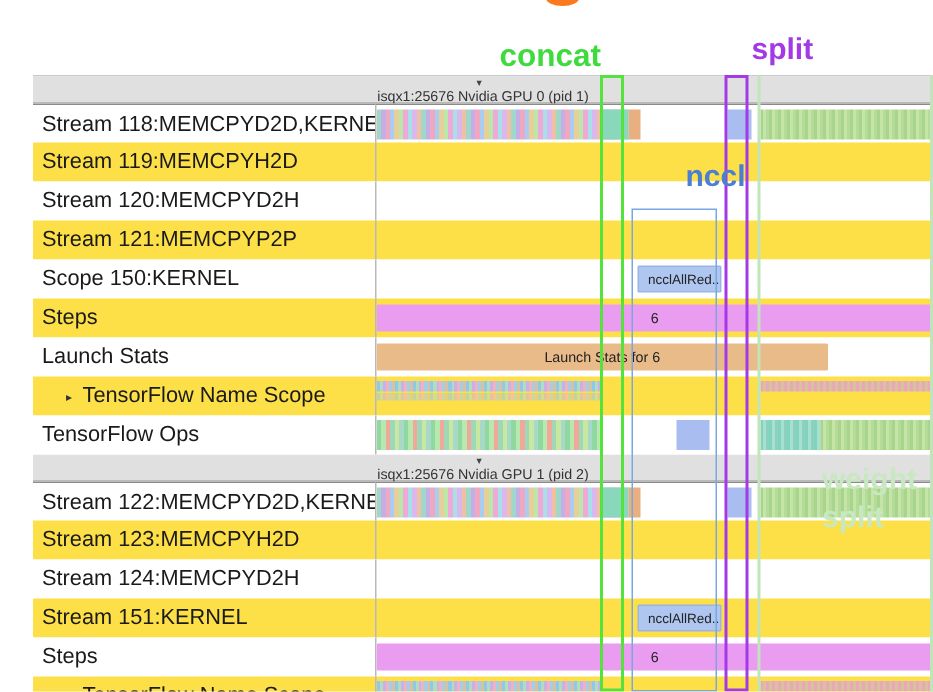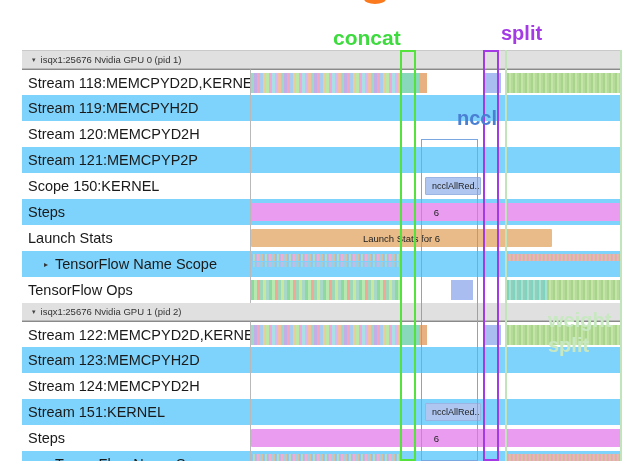--- a/index.html
+++ b/index.html
@@ -21,25 +21,25 @@
   #box-nccl{left:421px;top:139px;width:57px;height:322px;border:1.5px solid #7aa7e0;}
   #box-split{left:483px;top:50px;width:16px;height:411px;border:2.5px solid #a33ae6;}
   #band-weight{left:505px;top:50px;width:117px;height:411px;
                border-left:2px solid #c2e4ba;border-right:2px solid #c2e4ba;}
 
   
   #panel{position:absolute;left:22px;top:50px;width:600px;height:411px;
          background:#ffffff;border-top:1px solid #c9c9c9;overflow:hidden;}
 
   .grp{height:17px;background:#e0e0e0;border-bottom:1px solid #b9b9b9;
-       display:flex;align-items:center;font-size:9.5px;color:#333;padding-left:10px;}
+       display:flex;align-items:center;font-size:9.5px;color:#333;flex-direction:column;}
   .grp .tri{font-size:7px;margin-right:5px;color:#444;}
 
   .row{height:26px;display:flex;align-items:stretch;position:relative;}
-  .row.alt .lane,.row.alt .lbl{background:#7dd3fc;}
+  .row.alt .lane,.row.alt .lbl{background:#fde047;}
   .lbl{width:228px;flex:0 0 228px;background:#ffffff;display:flex;align-items:center;
        font-size:14.5px;color:#1a1a1a;padding-left:6px;box-sizing:border-box;
        overflow:hidden;white-space:nowrap;position:relative;z-index:5;}
   .lbl.indent{padding-left:22px;}
   .lbl .tri2{font-size:8px;margin-right:7px;color:#333;}
   .lane{flex:1 1 auto;background:#ffffff;position:relative;overflow:hidden;
         border-left:1px solid #b9b9b9;}
   .row.hdr .lane,.row.hdr .lbl{border-top:1px solid #8a8a8a;}
 
   

